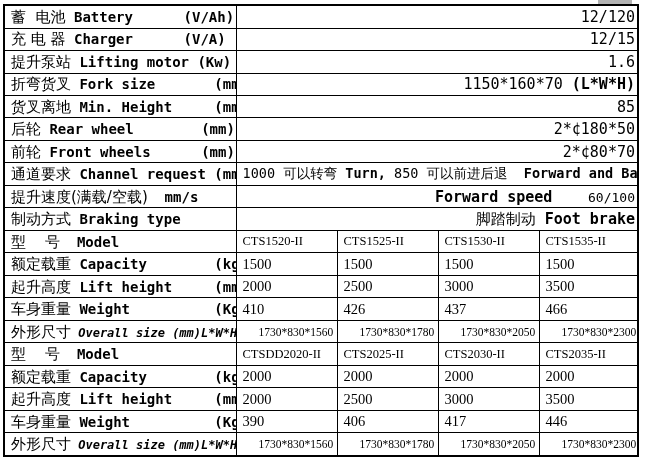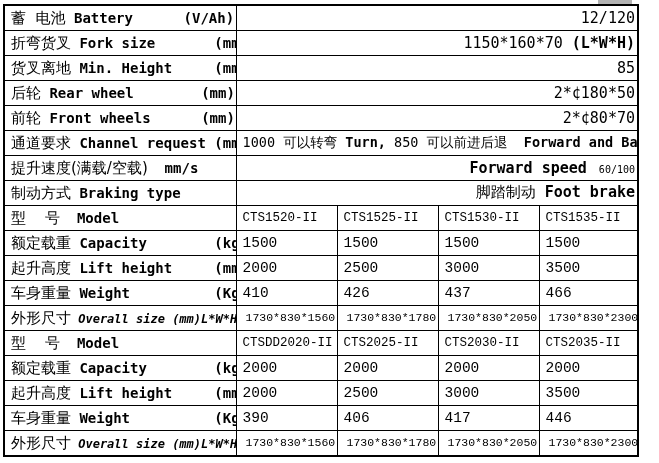--- a/index.html
+++ b/index.html
@@ -8,44 +8,52 @@
   .artifact{position:absolute;left:598px;top:0;width:34px;height:4px;background:#b3b3b3;}
   table.spec{position:absolute;left:3px;top:4px;width:634px;height:453px;
     border-collapse:collapse;table-layout:fixed;border:2px solid #000;}
   table.spec td{border:1px solid #000;padding:0 2px 0 6px;white-space:pre;
     overflow:hidden;vertical-align:middle;}
   .zh{font-family:"DejaVu Sans",sans-serif;font-size:15px;}
   .en{font-family:"DejaVu Sans Mono","Liberation Mono",monospace;font-weight:bold;font-size:14px;}
   td.label.tight .en{font-size:12px;font-style:italic;}
   td.value{font-family:"DejaVu Sans Mono","DejaVu Sans",sans-serif;font-size:15px;text-align:right;}
   td.value .b{font-weight:bold;}
-  td.value .s{font-size:10px;}
+  td.value .s{font-size:13px;padding-left:20px;}
   td.value.tightv{font-size:13.5px;}
-  td.mcell{font-family:Liberation Mono, monospace;}
+  td.mcell{font-family:Liberation Serif, serif;}
   td.mcell.model-name{font-size:12.5px;}
   td.mcell.num{font-size:14.5px;}
-  td.mcell.size-sm{font-size:11.5px;padding-left:9px;}
+  td.mcell.size-sm{font-size:11.5px;padding-left:22px;}
 </style>
 </head>
 <body>
 
 <div class="page">
   <div class="artifact"></div>
   <table class="spec">
     <colgroup>
       <col style="width:232px">
         <col style="width:101px">
         <col style="width:101px">
       <col style="width:101px">
         <col style="width:99px">
     </colgroup>
     <tbody id="rows">
         <tr>
           <td class="label"><span class="zh">蓄  电池</span><span class="en"> Battery      (V/Ah)</span></td>
           <td colspan="4" class="value"><span class="">12/120</span></td>
+        </tr>
+        <tr>
+          <td class="label"><span class="zh">充 电 器</span><span class="en"> Charger      (V/A)</span></td>
+          <td colspan="4" class="value"><span class="">12/15</span></td>
+        </tr>
+        <tr>
+          <td class="label"><span class="zh">提升泵站</span><span class="en"> Lifting motor (Kw)</span></td>
+          <td colspan="4" class="value"><span class="">1.6</span></td>
         </tr>
         <tr>
           <td class="label"><span class="zh">折弯货叉</span><span class="en"> Fork size       (mm)</span></td>
           <td colspan="4" class="value"><span class="">1150*160*70 </span><span class="b ">(L*W*H)</span></td>
         </tr>
         <tr>
           <td class="label"><span class="zh">货叉离地</span><span class="en"> Min. Height     (mm)</span></td>
           <td colspan="4" class="value"><span class="">85</span></td>
         </tr>
         <tr>

